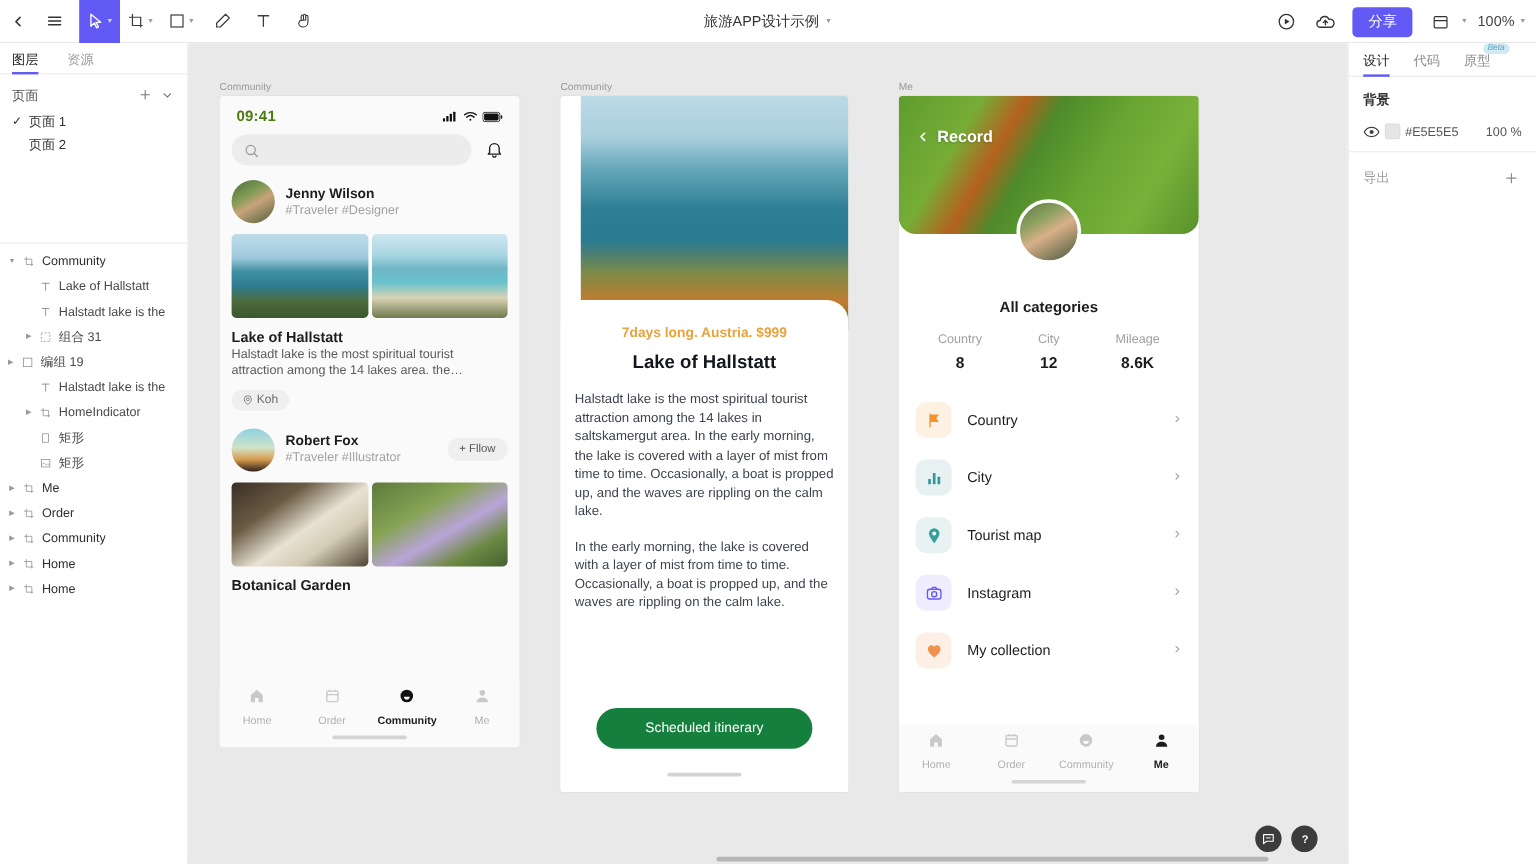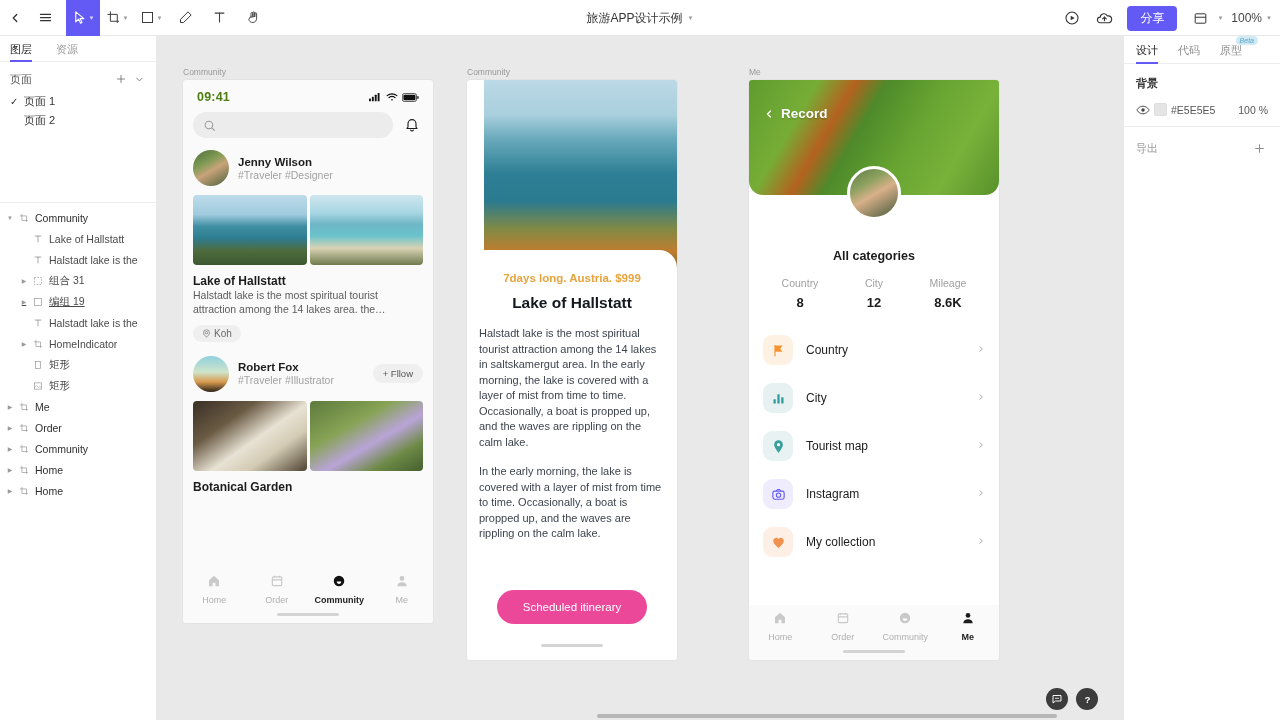--- a/index.html
+++ b/index.html
@@ -107,30 +107,30 @@
   .chip { display:inline-flex; align-items:center; gap:3px; background:#efefef; border-radius:10px;
           font-size:10px; color:#6a6a6a; padding:3px 9px; margin: 8px 0 0 10px; }
   .tabbar { position:absolute; bottom:0; left:0; right:0; padding-top:6px; background:#fafafa; }
   .tabs { display:flex; }
   .tab { flex:1; display:flex; flex-direction:column; align-items:center; gap:3px; cursor:pointer;}
   .tab .lbl { font-size:9px; color:#b0b0b0; }
   .tab.active .lbl { color:#1c1c1c; font-weight:bold; }
   .homebar { width:62px; height:3.5px; background:#d4d4d4; border-radius:2px; margin: 8px auto 7px; }
 
   
-  .p2 { left: 310px; top: 44px; width: 210px; height: 580px; background:#fff;padding-left:17px; }
+  .p2 { left: 310px; top: 44px; width: 240px; height: 580px; background:#fff;padding-left:17px; }
   .hero { position:relative; height:195px; }
   .hero-dots { position:absolute; bottom:10px; left:0; right:0; display:flex; justify-content:center; }
   .hero-dot { width:22px; height:4px; border-radius:2px; background:#fff; }
   .sheet { position:absolute; top:170px; left:0; right:0; bottom:0; background:#fff; border-radius:18px 18px 0 0; }
   .price { text-align:center; font-size:11.5px; font-weight:bold; color:#e8a33d; padding-top:22px; }
   .bigtitle { text-align:center; font-size:15.5px; font-weight:bold; color:#14171f; padding-top:10px; }
   .para { font-size:11px; color:#3e444e; line-height:1.41; padding: 14px 12px 0; }
   .para.second { padding-top: 14px; }
-  .cta { position:absolute; left:30px; right:30px; bottom:36px; height:34px; background:#ec4899;
+  .cta { position:absolute; left:30px; right:30px; bottom:36px; height:34px; background:#15803d;
          border-radius:17px; color:#fff; font-size:11.5px; display:flex; align-items:center; justify-content:center; cursor:pointer;}
   .homebar2 { position:absolute; bottom:13px; left:0; right:0; }
 
   
   .p3 { left: 592px; top: 44px; width: 250px; height: 580px; background:#fff; }
   .p3hero { position:relative; height:115px; border-radius:0 0 14px 14px; overflow:hidden; }
   .backrow { position:absolute; top:26px; left:14px; display:flex; align-items:center; gap:6px; color:#fff;
              font-size:13.5px; font-weight:bold; text-shadow:0 1px 2px rgba(0,0,0,.25); }
   .p3avatar { position:absolute; left:50%; top:86px; transform:translateX(-50%);
               width:54px; height:54px; border-radius:50%; border:3px solid #fff; overflow:hidden; }
@@ -331,21 +331,21 @@
         </div>
         <div class="layer-row" style="padding-left: 18px;">
           <span class="arrow">▶</span>
           <span class="licon">
             <svg width="10" height="10" viewBox="0 0 24 24" fill="none" stroke="#8c8c8c" stroke-width="1.5" stroke-dasharray="4 3">
               <rect x="3.5" y="3.5" width="17" height="17"></rect>
             </svg>
           </span>
           <span class="lname">组合 31</span>
         </div>
-        <div class="layer-row" style="padding-left: 18px; text-decoration: underline;">
+        <div class="layer-row" style="padding-left: 3px;">
           <span class="arrow">▶</span>
           <span class="licon">
             <svg width="10" height="10" viewBox="0 0 24 24" fill="none" stroke="#8c8c8c" stroke-width="1.5">
               <rect x="3.5" y="3.5" width="17" height="17"></rect>
             </svg>
           </span>
           <span class="lname">编组 19</span>
         </div>
         <div class="layer-row" style="padding-left: 18px;">
           <span class="arrow"></span>

